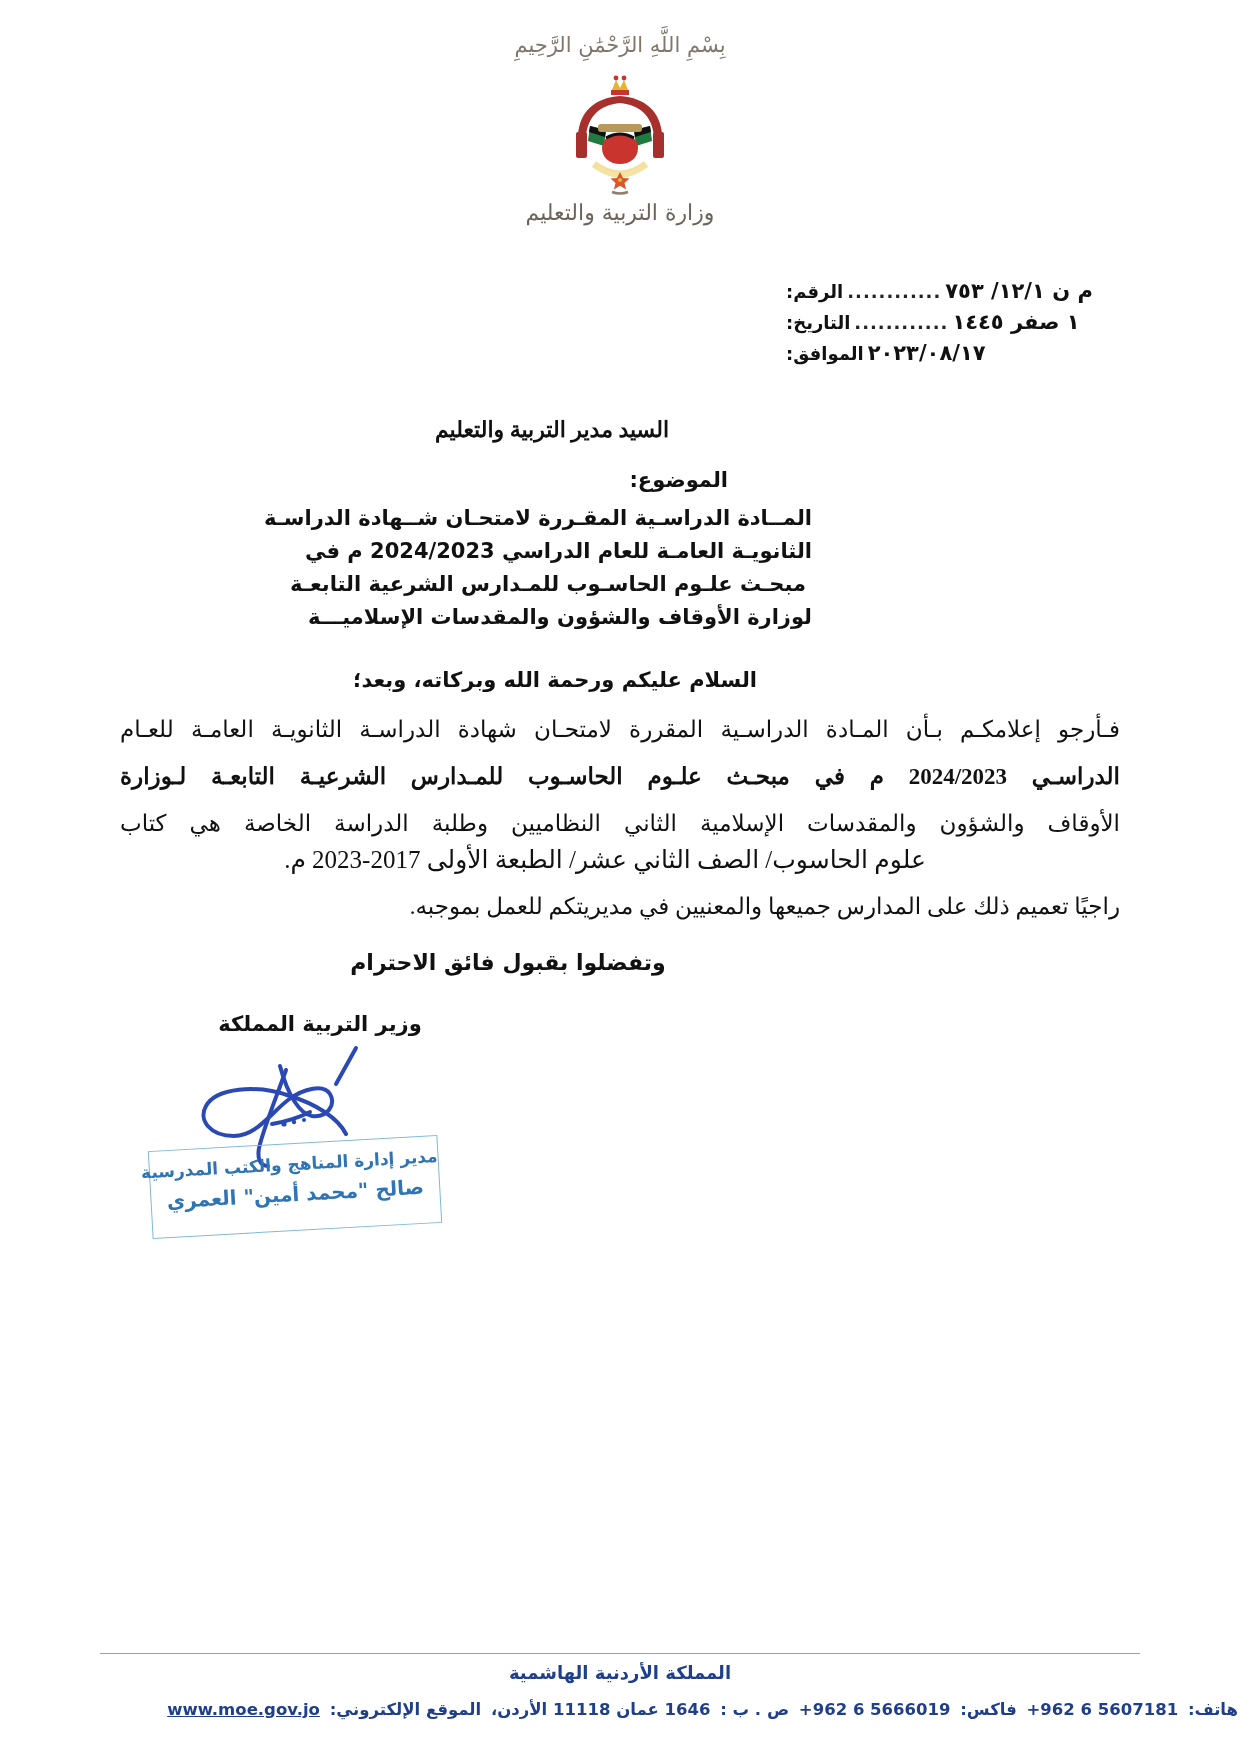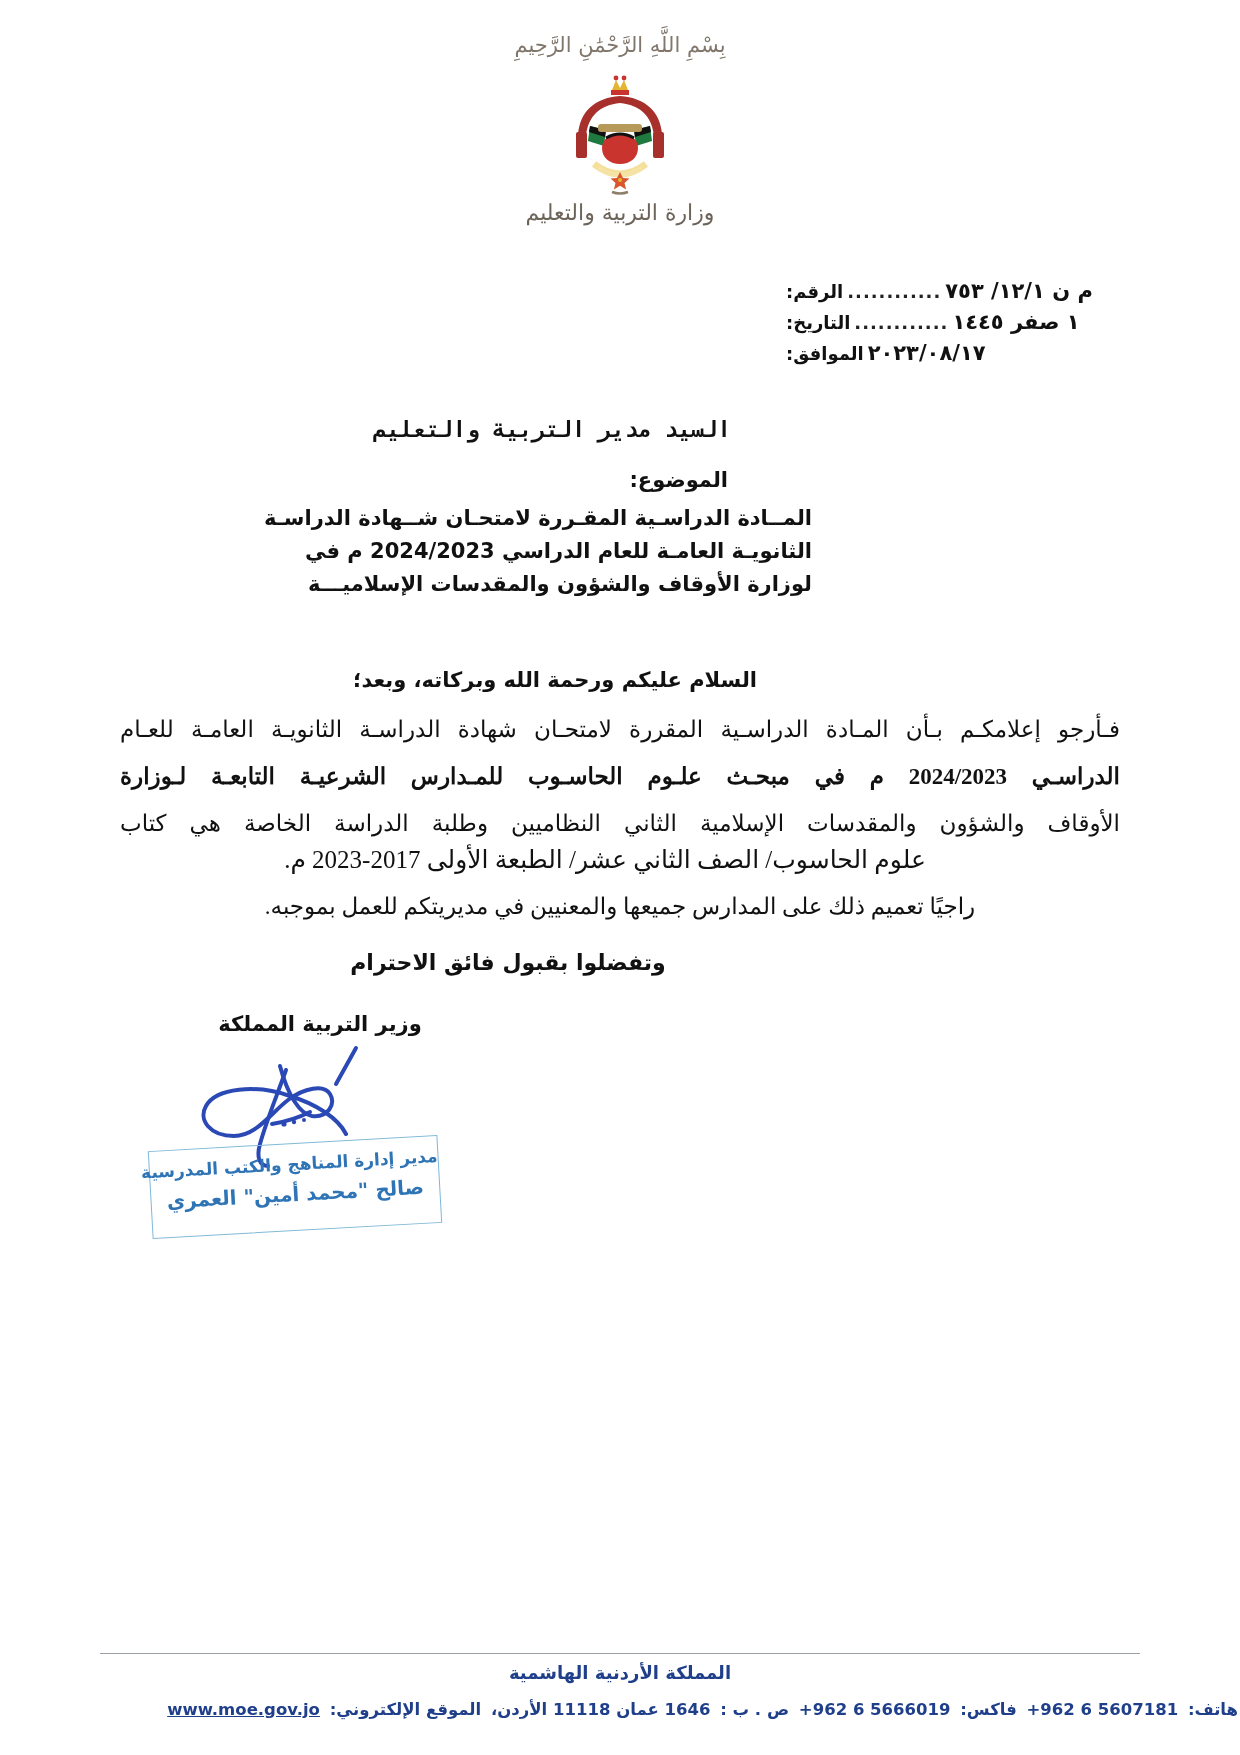--- a/index.html
+++ b/index.html
@@ -76,21 +76,21 @@
     letter-spacing:1px;
     color:#222;
     font-size:18px;
   }
   .refvalue{font-size:21px;letter-spacing:1px;}
 
   
   .addressee{
     position:absolute;top:417px;left:0;width:1104px;
     text-align:center;
-    font-family:Liberation Mono, monospace;
+    font-family:Liberation Serif, serif;
     font-weight:bold;
     font-size:22px;
     color:#111;
   }
 
   .subject-wrap{
     position:absolute;
     top:468px;
     right:428px;
     width:600px;
@@ -161,21 +161,20 @@
     padding-right:30px;
     box-sizing:border-box;
   }
 
   .closing-req{
     position:absolute;
     top:893px;
     right:120px;
     width:1000px;
     direction:rtl;
-    text-align:center;
     font-family:"Liberation Serif","DejaVu Serif",serif;
     font-size:23px;
     color:#111;
   }
 
   .respect{
     position:absolute;
     top:950px;left:0;width:1068px;
     text-align:center;
     font-family:"DejaVu Sans","Liberation Sans",sans-serif;
@@ -335,20 +334,21 @@
     </div>
   </div>
 
   <div class="addressee">السيد مدير التربية والتعليم</div>
 
   <div class="subject-wrap">
     <div class="subject-label">الموضوع:</div>
     <div class="subject-lines">
       <div class="sl1">المــادة الدراسـية المقـررة لامتحـان شــهادة الدراسـة</div>
       <div class="sl2">الثانويـة العامـة للعام الدراسي 2024/2023 م في</div>
+      <div class="sl3">مبحـث علـوم الحاسـوب للمـدارس الشرعية التابعـة</div>
       <div class="sl4">لوزارة الأوقاف والشؤون والمقدسات الإسلاميـــة</div>
     </div>
   </div>
 
   <div class="salaam">السلام عليكم ورحمة الله وبركاته، وبعد؛</div>
 
   <div class="bodytext">
     <div class="ln b-line1">فـأرجو إعلامكـم بـأن المـادة الدراسـية المقررة لامتحـان شهادة الدراسـة الثانويـة العامـة للعـام</div>
     <div class="ln b-line2 bold">الدراسـي 2024/2023 م في مبحـث علـوم الحاسـوب للمـدارس الشرعيـة التابعـة لـوزارة</div>
     <div class="ln b-line3">الأوقاف والشؤون والمقدسات الإسلامية الثاني النظاميين وطلبة الدراسة الخاصة هي كتاب</div>

